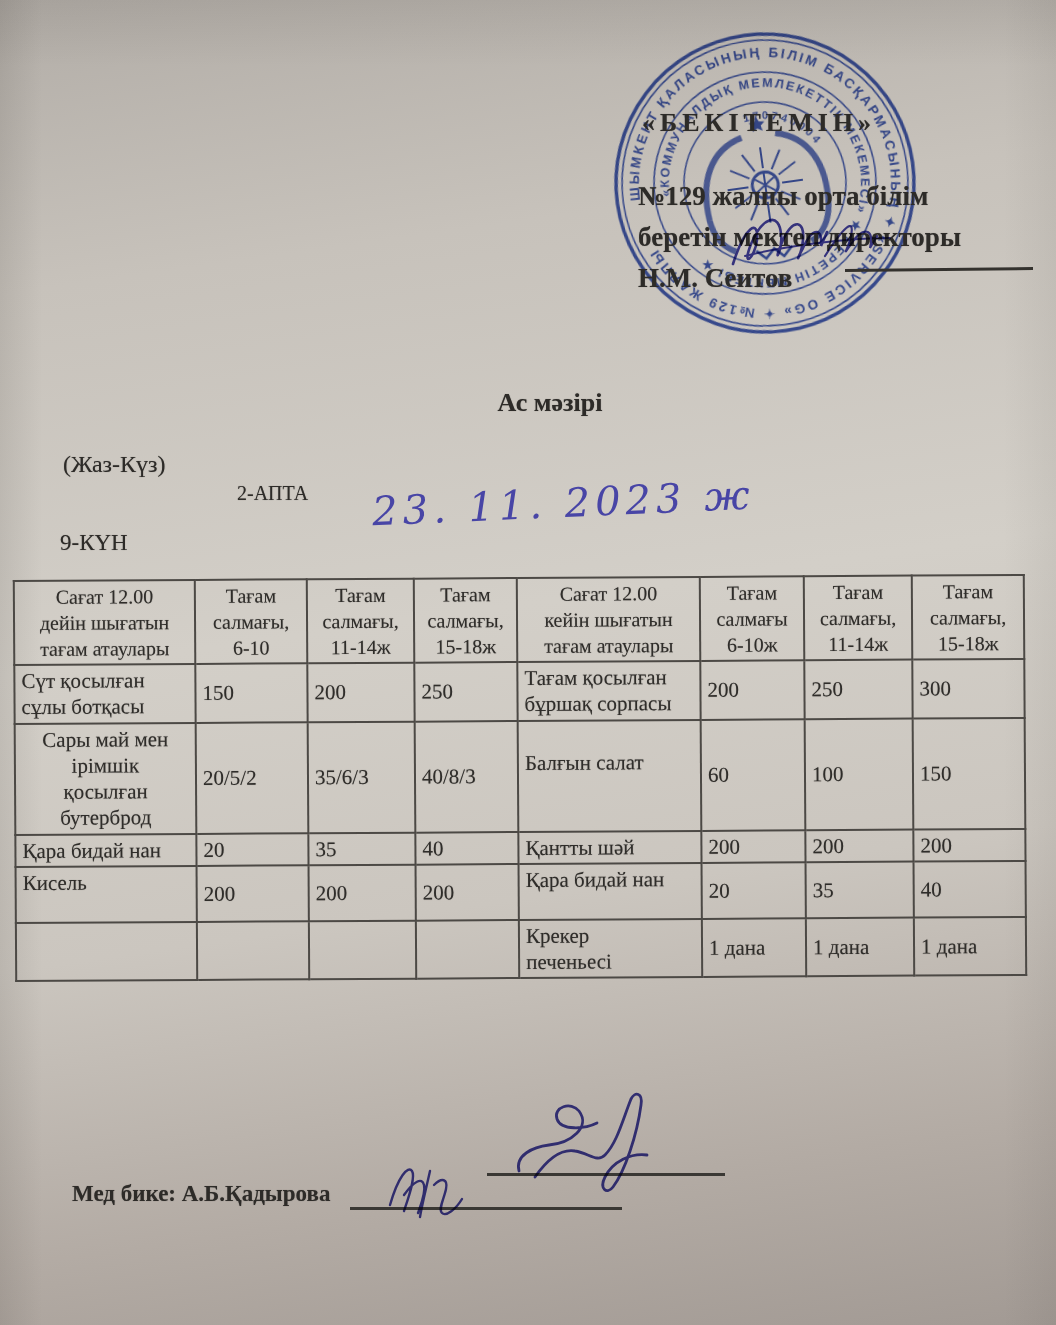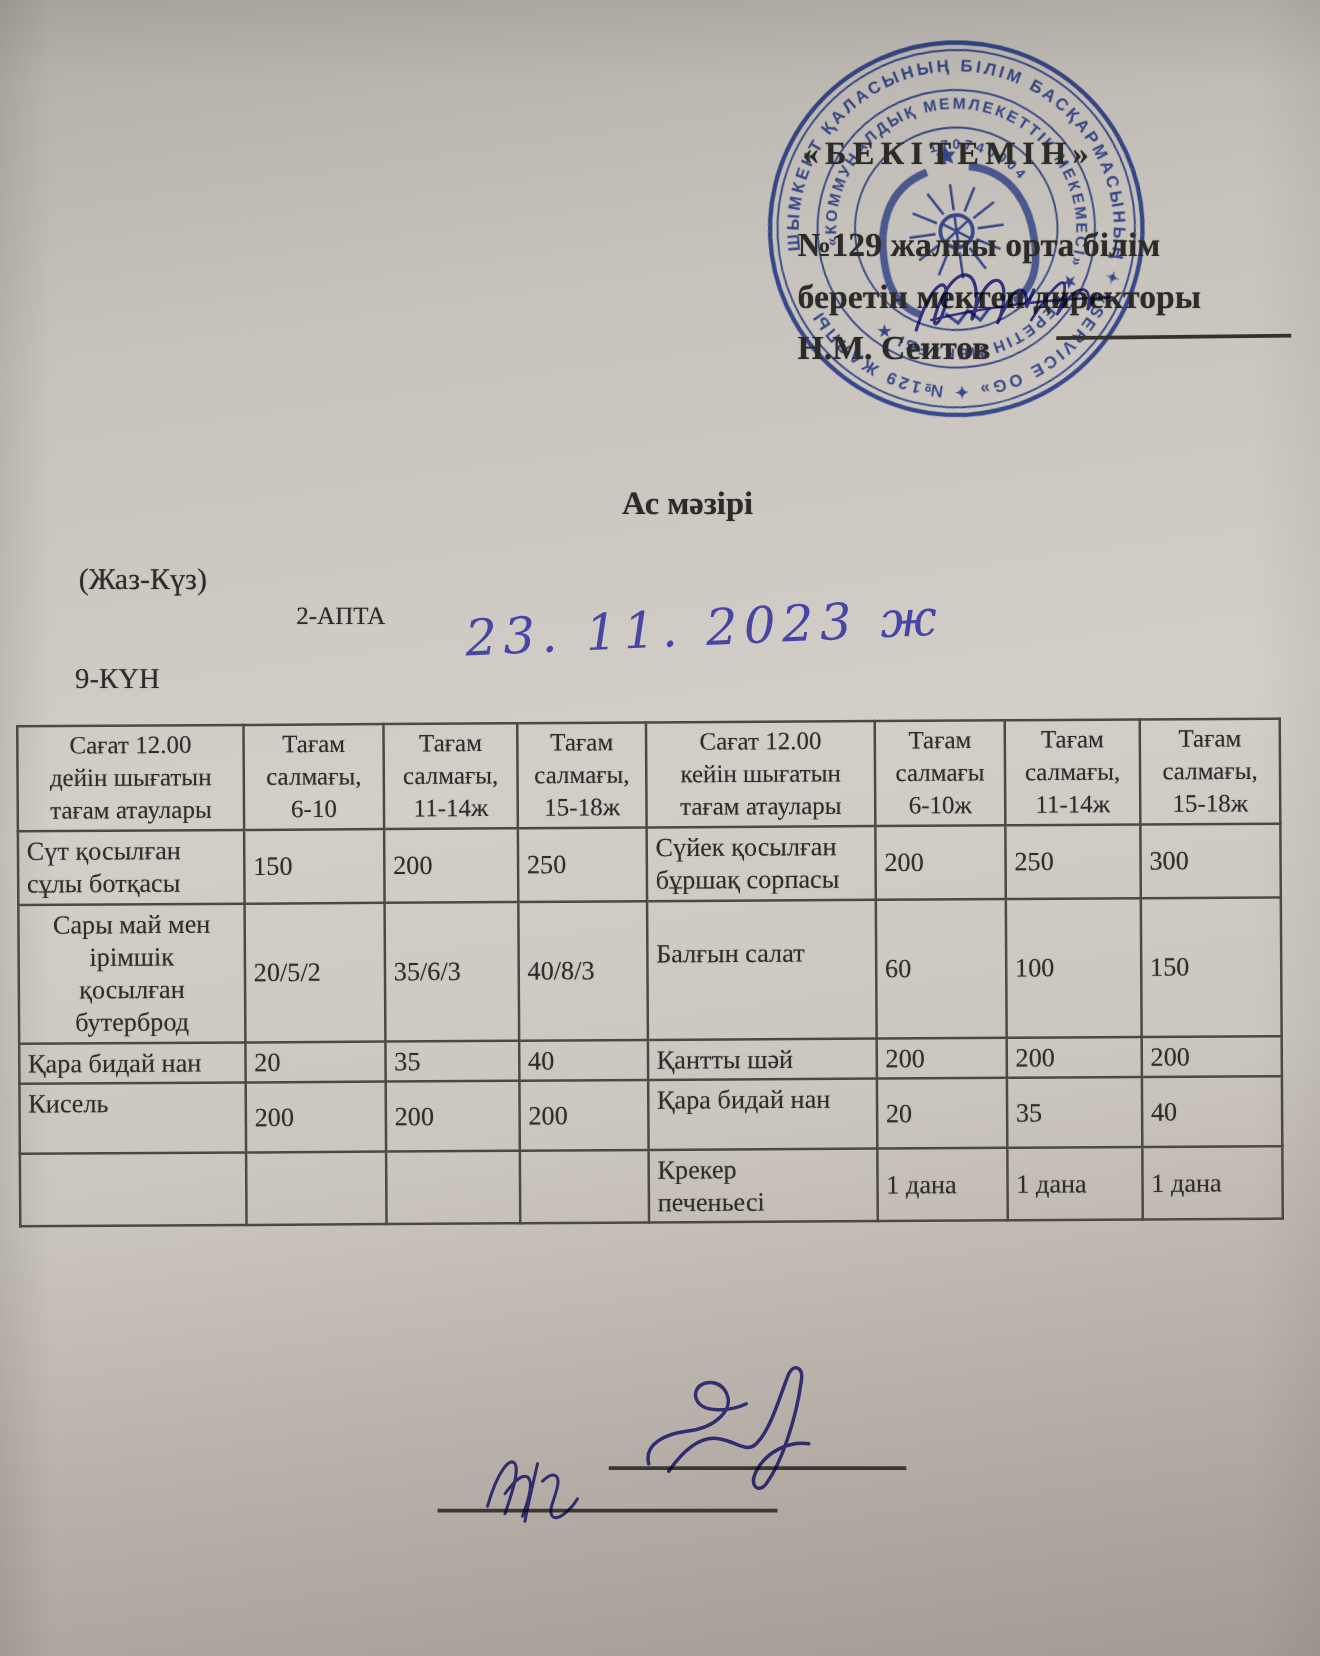--- a/index.html
+++ b/index.html
@@ -178,21 +178,21 @@
 15-18ж</th>
         </tr>
       </thead>
       <tbody>
         <tr>
           <td class="name">Сүт қосылған
 сұлы ботқасы</td>
           <td>150</td>
           <td>200</td>
           <td>250</td>
-          <td class="name">Сүйек қосылған
+          <td class="name">Тағам қосылған
 бұршақ сорпасы</td>
           <td>200</td>
           <td>250</td>
           <td>300</td>
         </tr>
         <tr>
           <td class="name c-center">Сары май мен
 ірімшік
 қосылған
 бутерброд</td>
@@ -232,20 +232,21 @@
           <td class="name">Крекер
 печеньесі</td>
           <td>1 дана</td>
           <td>1 дана</td>
           <td>1 дана</td>
         </tr>
       </tbody>
     </table>
   </div>
 
+  <div class="footer-line2 printed">Мед бике: А.Б.Қадырова</div>
   <div class="sig-underline1"></div>
   <div class="sig-underline2"></div>
 
   <svg class="sig" style="left:505px; top:1085px; width:165px; height:110px;" viewBox="0 0 165 110">
     <path stroke-width="2.8" d="M14,86 C10,70 28,62 44,60 C66,58 86,42 74,26 C66,16 48,22 52,34 C56,46 80,44 92,38
              M30,92 C44,72 58,64 70,66 C84,68 92,78 100,70 C112,58 118,34 126,14 C130,6 138,8 136,20
              C132,50 120,86 108,102 C102,110 94,104 100,92 C108,76 126,68 142,70"></path>
   </svg>
   <svg class="sig" style="left:378px; top:1155px; width:105px; height:70px;" viewBox="0 0 105 70">
     <path stroke-width="2.4" d="M12,50 C20,22 30,10 34,16 C38,22 30,44 26,56 M26,40 C36,26 44,22 46,30 C48,38 42,52 40,58

